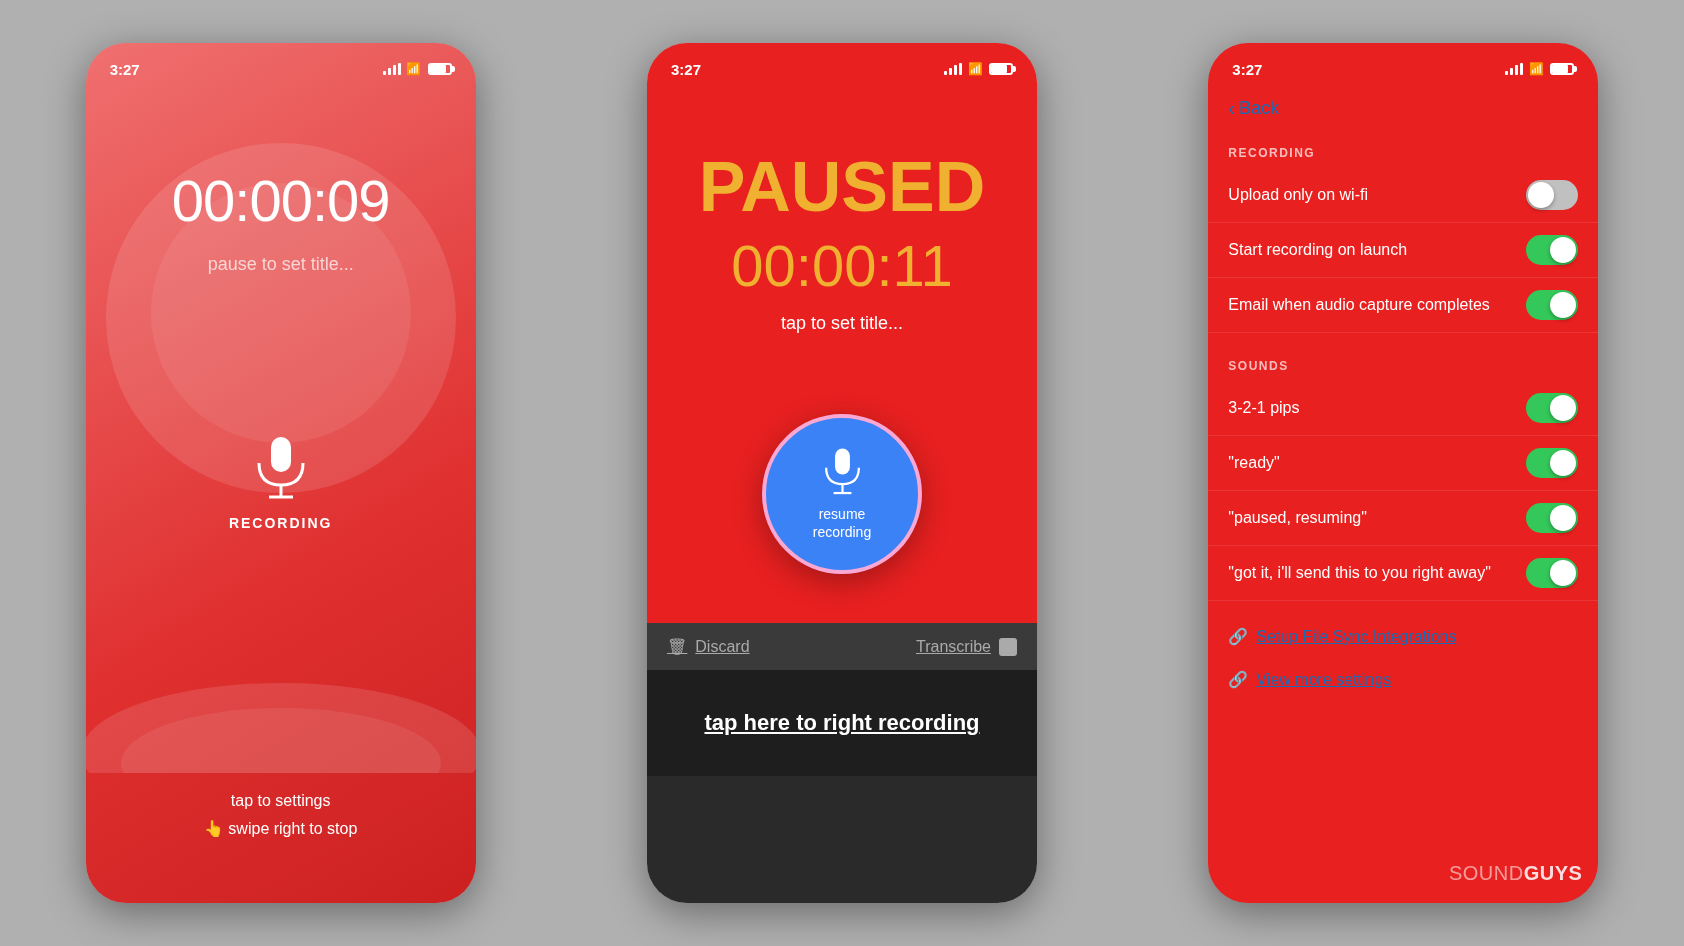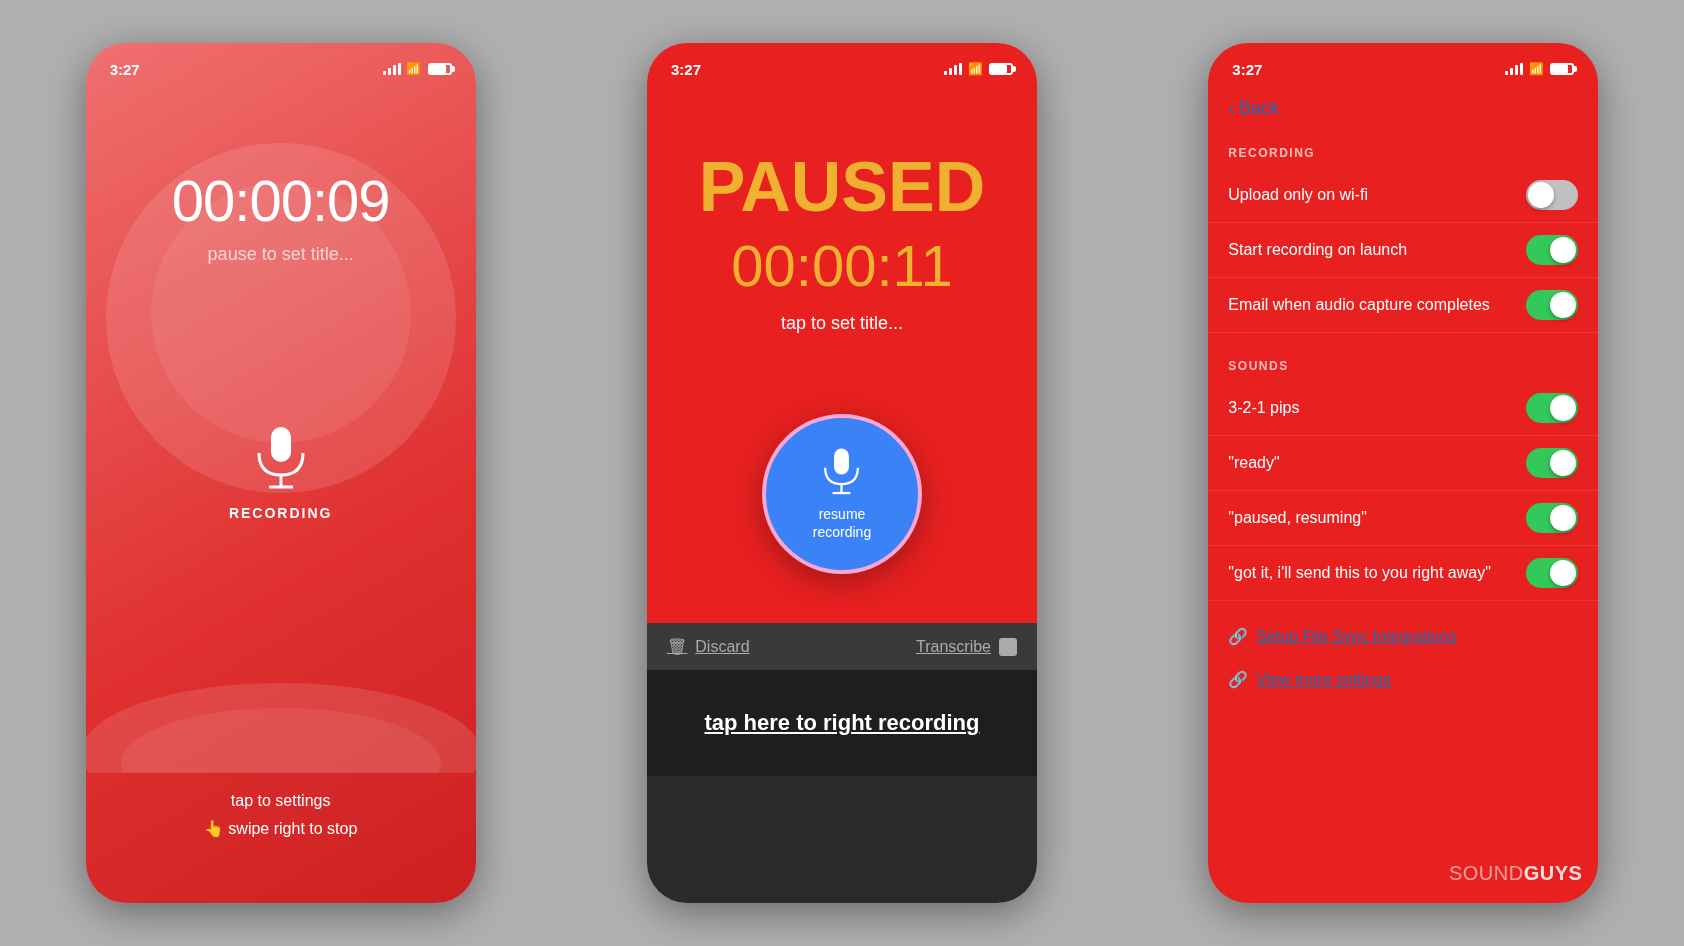--- a/index.html
+++ b/index.html
@@ -11,21 +11,21 @@
       align-items: center;
       justify-content: center;
       font-family: -apple-system, BlinkMacSystemFont, 'Helvetica Neue', Arial, sans-serif;
       overflow: hidden;
     }
 
     .phones-container {
       display: flex;
       gap: 0px;
       align-items: center;
-      justify-content: center;
+      justify-content: flex-end;
       width: 100%;
       height: 100%;
     }
 
     
     .phone-wrapper {
       display: flex;
       align-items: center;
       justify-content: center;
       flex: 1;
@@ -104,21 +104,21 @@
       font-size: 58px;
       font-weight: 300;
       color: white;
       letter-spacing: -1px;
       margin-top: 80px;
     }
 
     .subtitle-text {
       color: rgba(255,255,255,0.7);
       font-size: 18px;
-      margin-top: 10px;
+      margin-top: 20px;
     }
 
     .mic-section {
       display: flex;
       flex-direction: column;
       align-items: center;
       margin-top: 160px;
     }
 
     .recording-label {

